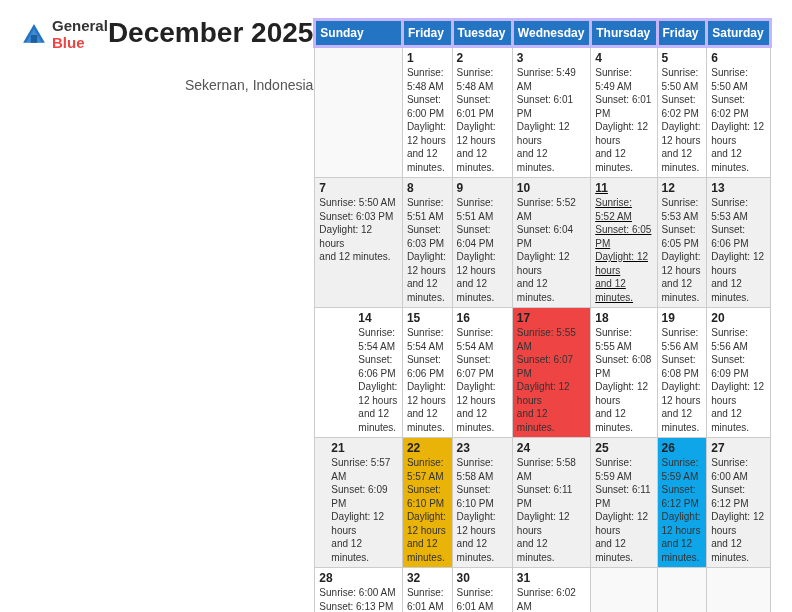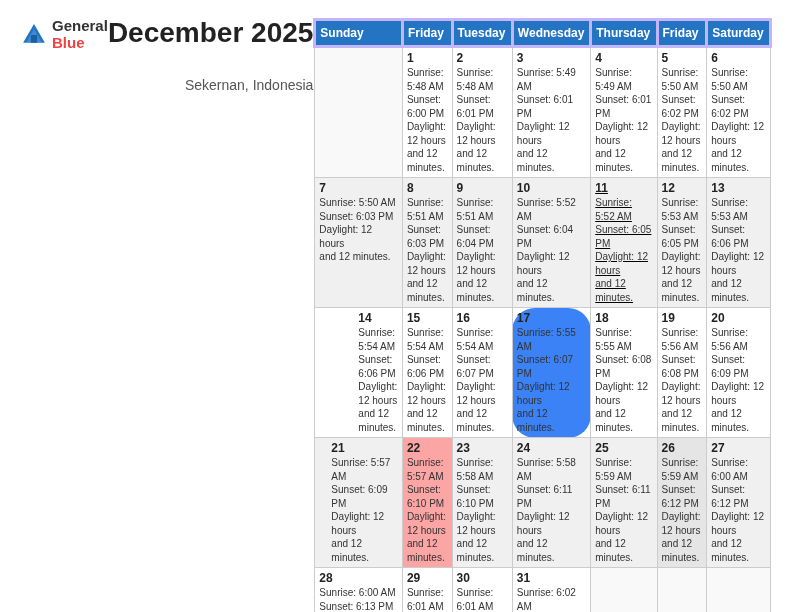--- a/index.html
+++ b/index.html
@@ -200,21 +200,21 @@
             <div class="day-info">Sunrise: 5:54 AM<br>Sunset: 6:06 PM<br>Daylight: 12 hours<br>and 12 minutes.</div>
           </td>
           <td style="background: rgb(255, 255, 255);">
             <span class="day-number">15</span>
             <div class="day-info">Sunrise: 5:54 AM<br>Sunset: 6:06 PM<br>Daylight: 12 hours<br>and 12 minutes.</div>
           </td>
           <td style="background: rgb(255, 255, 255);">
             <span class="day-number">16</span>
             <div class="day-info">Sunrise: 5:54 AM<br>Sunset: 6:07 PM<br>Daylight: 12 hours<br>and 12 minutes.</div>
           </td>
-          <td style="background: #3b82f6; border-radius: 23px;">
+          <td style="background: #ef4444;">
             <span class="day-number">17</span>
             <div class="day-info">Sunrise: 5:55 AM<br>Sunset: 6:07 PM<br>Daylight: 12 hours<br>and 12 minutes.</div>
           </td>
           <td style="background: rgb(255, 255, 255);">
             <span class="day-number">18</span>
             <div class="day-info">Sunrise: 5:55 AM<br>Sunset: 6:08 PM<br>Daylight: 12 hours<br>and 12 minutes.</div>
           </td>
           <td style="background: rgb(255, 255, 255);">
             <span class="day-number">19</span>
             <div class="day-info">Sunrise: 5:56 AM<br>Sunset: 6:08 PM<br>Daylight: 12 hours<br>and 12 minutes.</div>
@@ -222,52 +222,52 @@
           <td style="background: rgb(255, 255, 255);">
             <span class="day-number">20</span>
             <div class="day-info">Sunrise: 5:56 AM<br>Sunset: 6:09 PM<br>Daylight: 12 hours<br>and 12 minutes.</div>
           </td>
         </tr>
         <tr>
           <td style="background: rgb(240, 240, 240); padding-left: 16px;">
             <span class="day-number">21</span>
             <div class="day-info">Sunrise: 5:57 AM<br>Sunset: 6:09 PM<br>Daylight: 12 hours<br>and 12 minutes.</div>
           </td>
-          <td style="background: #fca5a5;">
+          <td style="background: #eab308;">
             <span class="day-number">22</span>
             <div class="day-info">Sunrise: 5:57 AM<br>Sunset: 6:10 PM<br>Daylight: 12 hours<br>and 12 minutes.</div>
           </td>
           <td style="background: rgb(240, 240, 240);">
             <span class="day-number">23</span>
             <div class="day-info">Sunrise: 5:58 AM<br>Sunset: 6:10 PM<br>Daylight: 12 hours<br>and 12 minutes.</div>
           </td>
           <td style="background: rgb(240, 240, 240);">
             <span class="day-number">24</span>
             <div class="day-info">Sunrise: 5:58 AM<br>Sunset: 6:11 PM<br>Daylight: 12 hours<br>and 12 minutes.</div>
           </td>
           <td style="background: rgb(240, 240, 240);">
             <span class="day-number">25</span>
             <div class="day-info">Sunrise: 5:59 AM<br>Sunset: 6:11 PM<br>Daylight: 12 hours<br>and 12 minutes.</div>
           </td>
-          <td style="background: #e5e5e5;">
+          <td style="background: #0ea5e9;">
             <span class="day-number">26</span>
             <div class="day-info">Sunrise: 5:59 AM<br>Sunset: 6:12 PM<br>Daylight: 12 hours<br>and 12 minutes.</div>
           </td>
           <td style="background: rgb(240, 240, 240);">
             <span class="day-number">27</span>
             <div class="day-info">Sunrise: 6:00 AM<br>Sunset: 6:12 PM<br>Daylight: 12 hours<br>and 12 minutes.</div>
           </td>
         </tr>
         <tr>
           <td style="background: rgb(255, 255, 255);">
             <span class="day-number">28</span>
             <div class="day-info">Sunrise: 6:00 AM<br>Sunset: 6:13 PM<br>Daylight: 12 hours<br>and 12 minutes.</div>
           </td>
           <td style="background: rgb(255, 255, 255);">
-            <span class="day-number">29</span>
+            <span class="day-number">32</span>
             <div class="day-info">Sunrise: 6:01 AM<br>Sunset: 6:13 PM<br>Daylight: 12 hours<br>and 12 minutes.</div>
           </td>
           <td style="background: rgb(255, 255, 255);">
             <span class="day-number">30</span>
             <div class="day-info">Sunrise: 6:01 AM<br>Sunset: 6:14 PM<br>Daylight: 12 hours<br>and 12 minutes.</div>
           </td>
           <td style="background: rgb(255, 255, 255);">
             <span class="day-number">31</span>
             <div class="day-info">Sunrise: 6:02 AM<br>Sunset: 6:14 PM<br>Daylight: 12 hours<br>and 12 minutes.</div>
           </td>

